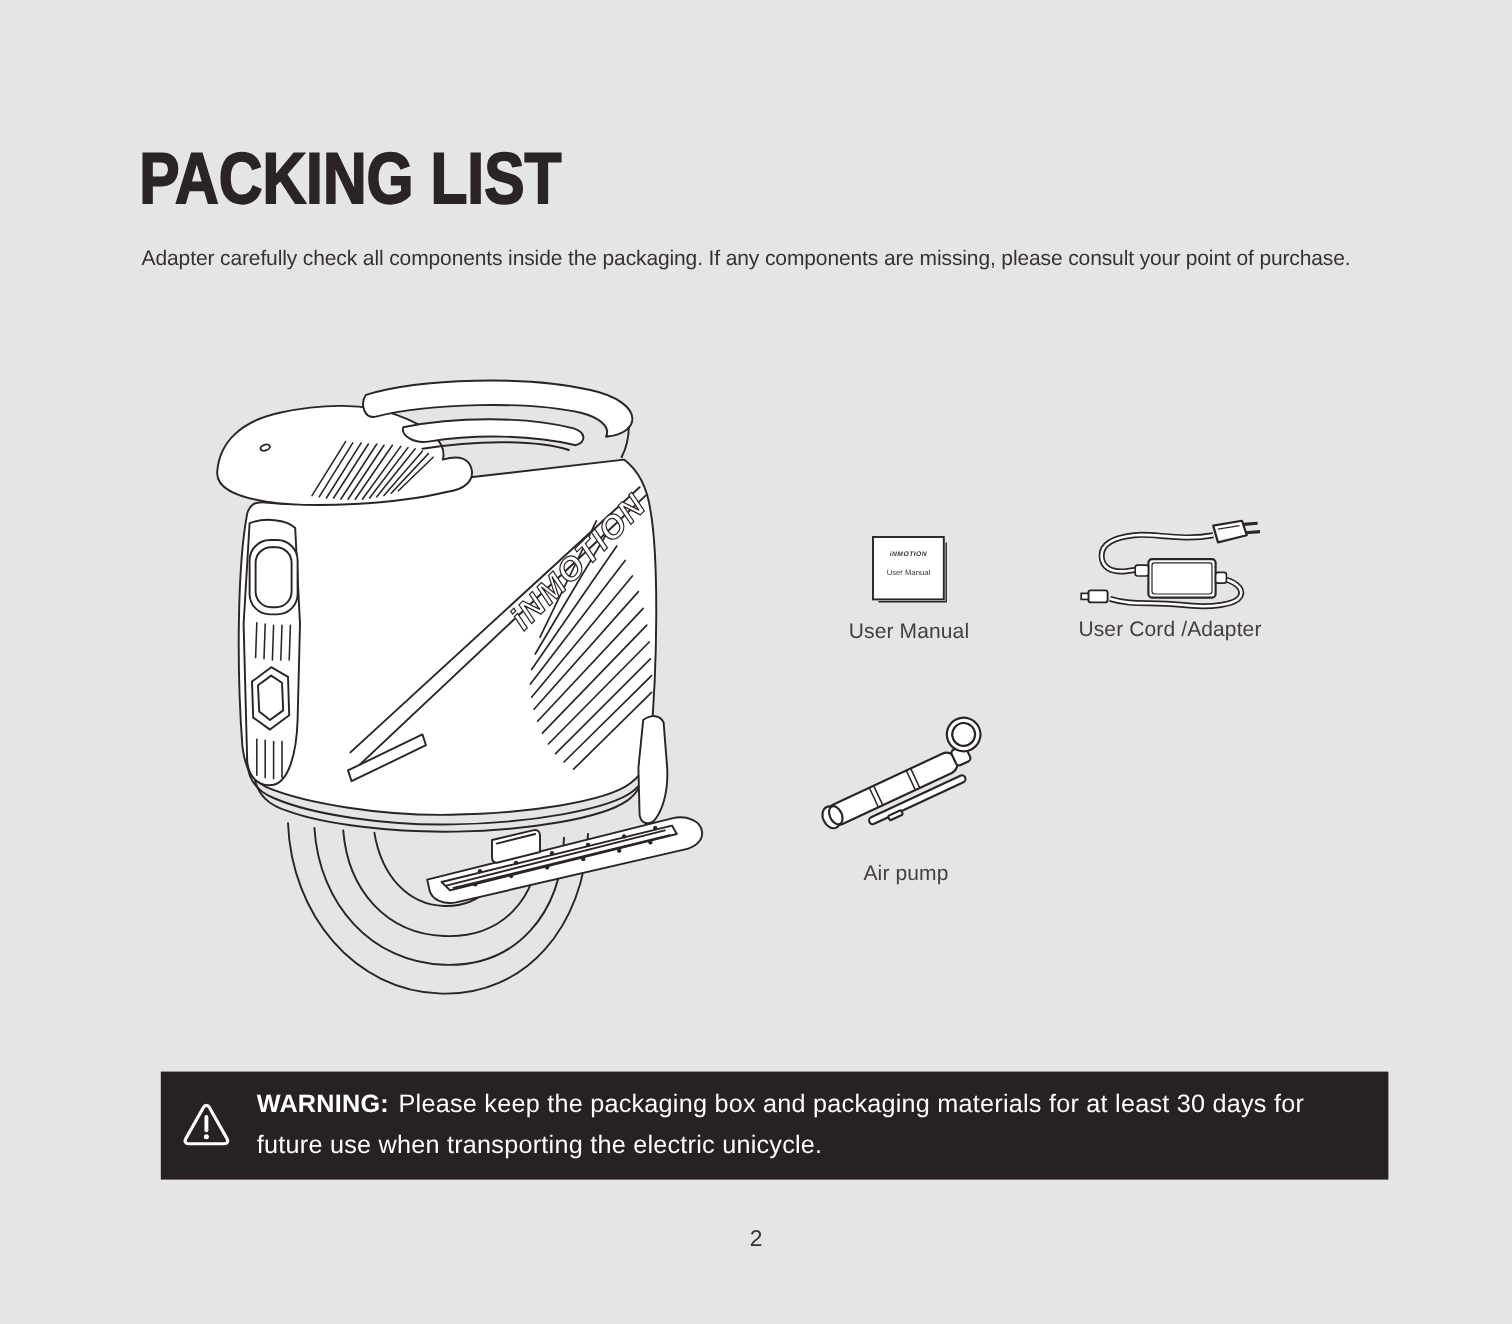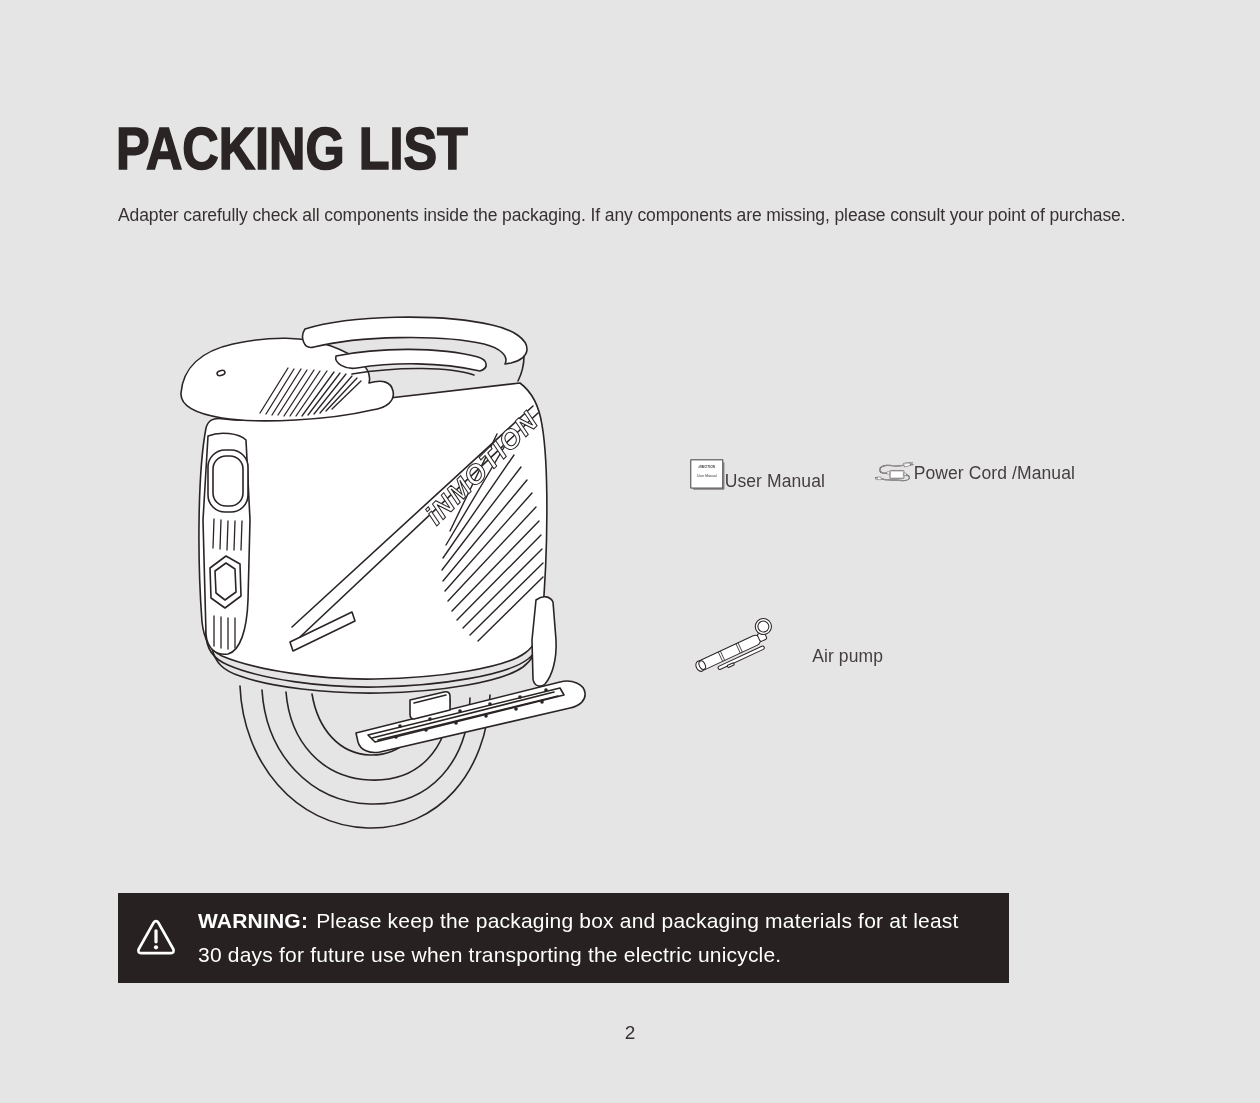--- a/index.html
+++ b/index.html
@@ -25,33 +25,33 @@
   .intro{
     position:absolute;left:118px;top:203px;width:1024px;
     font-size:17.5px;line-height:25px;color:#383131;
     text-align:justify;letter-spacing:-0.1px;
     margin:0;
   }
   .illustration{
     position:absolute;left:120px;top:300px;width:500px;height:540px;
   }
   .item{
-    position:absolute;display:flex;flex-direction:row;align-items:center;justify-content:center;
+    position:absolute;display:flex;flex-direction:column;align-items:center;justify-content:center;
   }
   .item-label{
     font-size:17.5px;color:#453e3e;letter-spacing:0.1px;white-space:nowrap;
   }
   #item-user-manual{left:690px;top:446px;width:135px;}
   #item-user-manual .item-label{margin-top:13px;}
   #item-power-adapter{left:875px;top:432px;width:200px;}
   #item-power-adapter .item-label{margin-top:2px;}
-  #item-air-pump{left:683px;top:596px;width:200px;gap:23px;}
+  #item-air-pump{left:655px;top:596px;width:200px;}
   #item-air-pump .item-label{margin-top:21px;}
   .warning{
-    position:absolute;left:118px;top:893px;width:891px;height:90px;
+    position:absolute;left:134px;top:893px;width:1023px;height:90px;
     background:#272121;
     display:flex;align-items:center;
     box-sizing:border-box;
   }
   .warning .tri{flex:0 0 auto;margin-left:16px;}
   .warn-text{
     margin:0 36px 0 20px;
     font-size:21px;line-height:34px;color:#ffffff;
     letter-spacing:0.2px;
   }
@@ -225,21 +225,21 @@
       <rect x="47" y="39" width="11" height="9" rx="2" fill="#ffffff" stroke="#2b2424" stroke-width="1.4"></rect>
       <rect x="114" y="45" width="9" height="9" rx="2" fill="#ffffff" stroke="#2b2424" stroke-width="1.4"></rect>
 
       <path d="M112,6 L136,2 L140,14 L116,20 Z" fill="#ffffff" stroke="#2b2424" stroke-width="1.8" stroke-linejoin="round"></path>
       <path d="M116,9 L134,6" fill="none" stroke="#2b2424" stroke-width="1"></path>
       <path d="M137,5 L149,4 M139,12 L151,11" stroke="#2b2424" stroke-width="2.6"></path>
 
       <rect x="8" y="60" width="16" height="10" rx="2" fill="#ffffff" stroke="#2b2424" stroke-width="1.6"></rect>
       <rect x="2" y="62.5" width="6" height="5" fill="#ffffff" stroke="#2b2424" stroke-width="1.4"></rect>
     </svg>
-    <div class="item-label">Power Cord /Manual</div>
+    <div class="item-label">User Cord /Adapter</div>
   </div>
 
   <div class="item" id="item-air-pump">
     <svg viewBox="0 0 185 100" width="185" height="100">
       <g transform="rotate(-25 92 55)" stroke="#2b2424" fill="#ffffff" stroke-width="1.8" stroke-linejoin="round">
         <rect x="50" y="70" width="88" height="6" rx="3"></rect>
         <rect x="66" y="75" width="12" height="4" rx="1"></rect>
         <rect x="20" y="47" width="118" height="18" rx="9"></rect>
         <ellipse cx="23" cy="56" rx="7" ry="9.5"></ellipse>
         <ellipse cx="27" cy="56" rx="5" ry="8"></ellipse>

